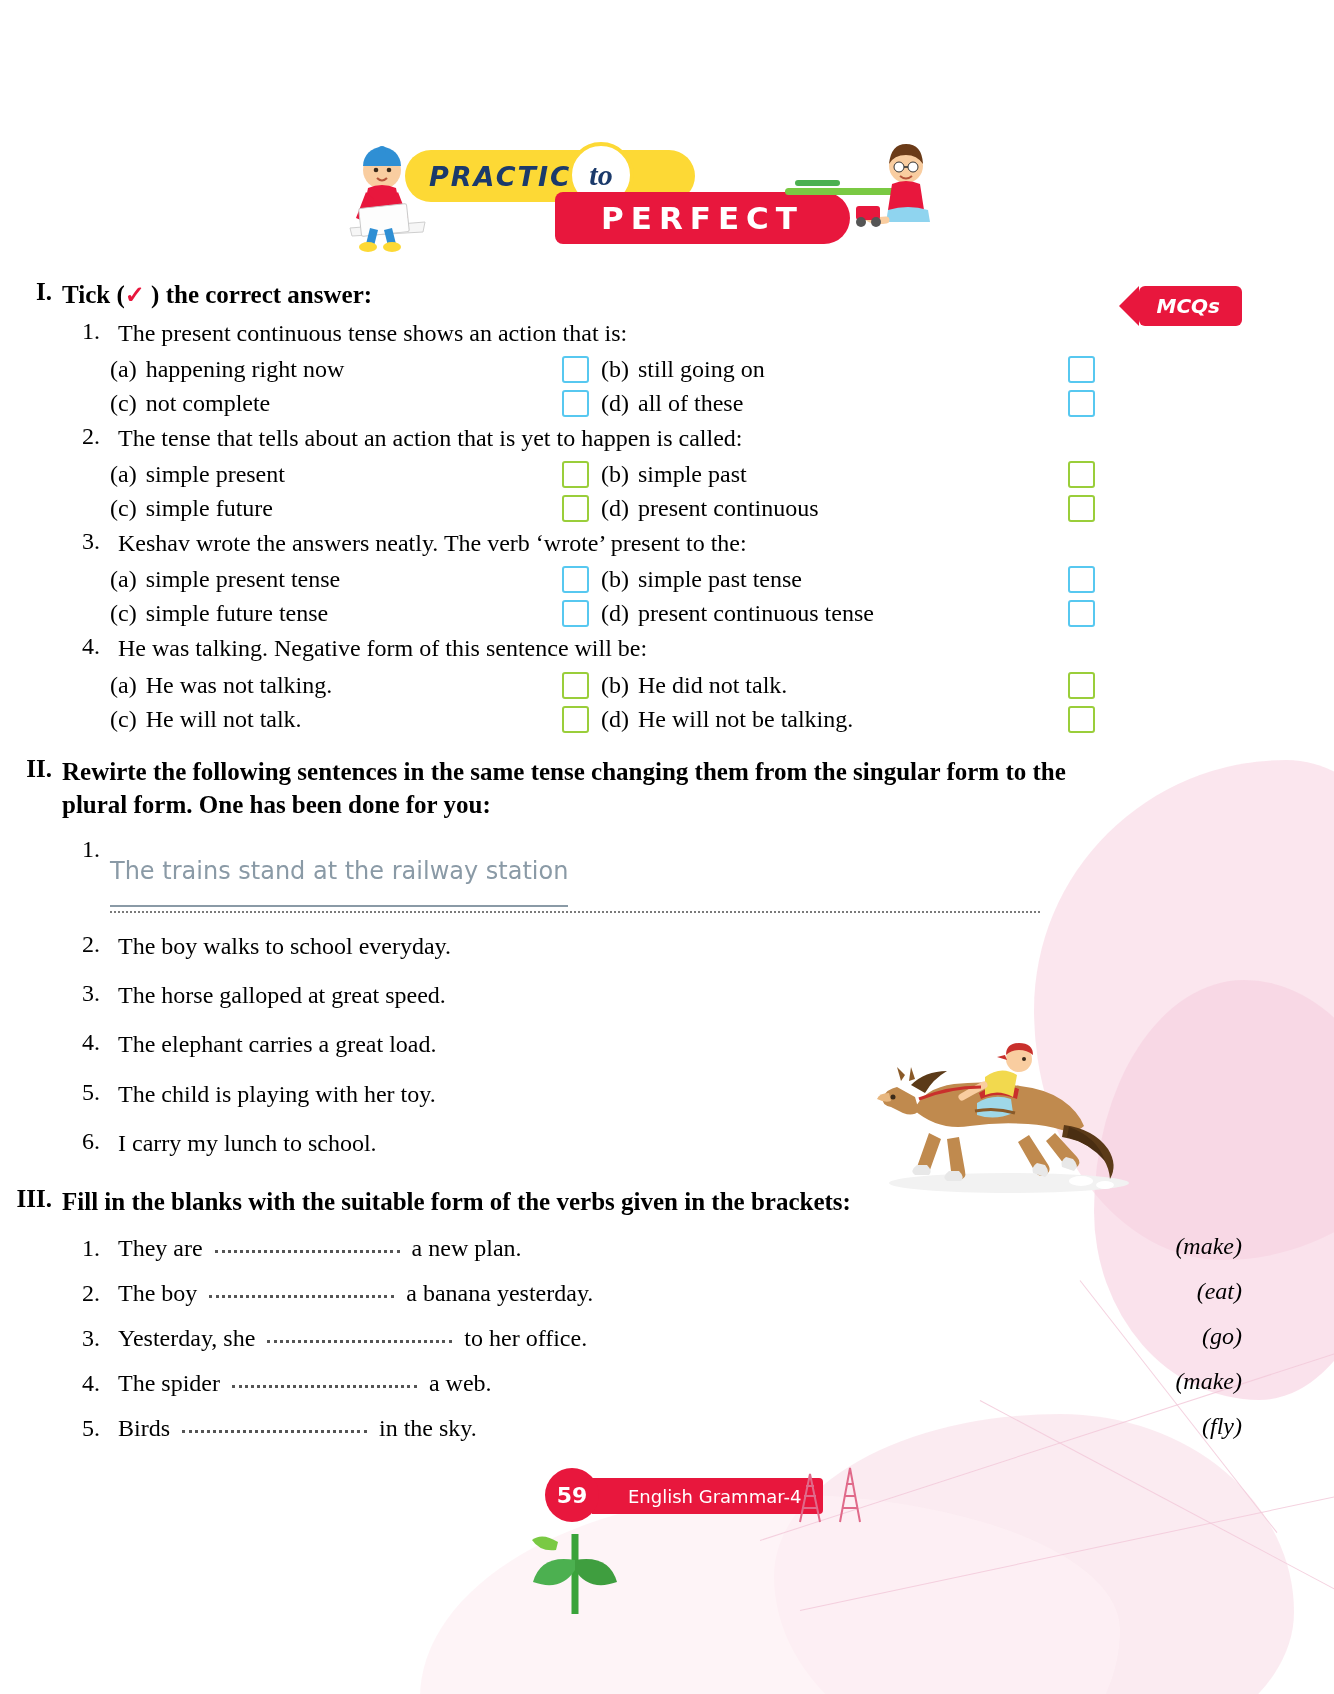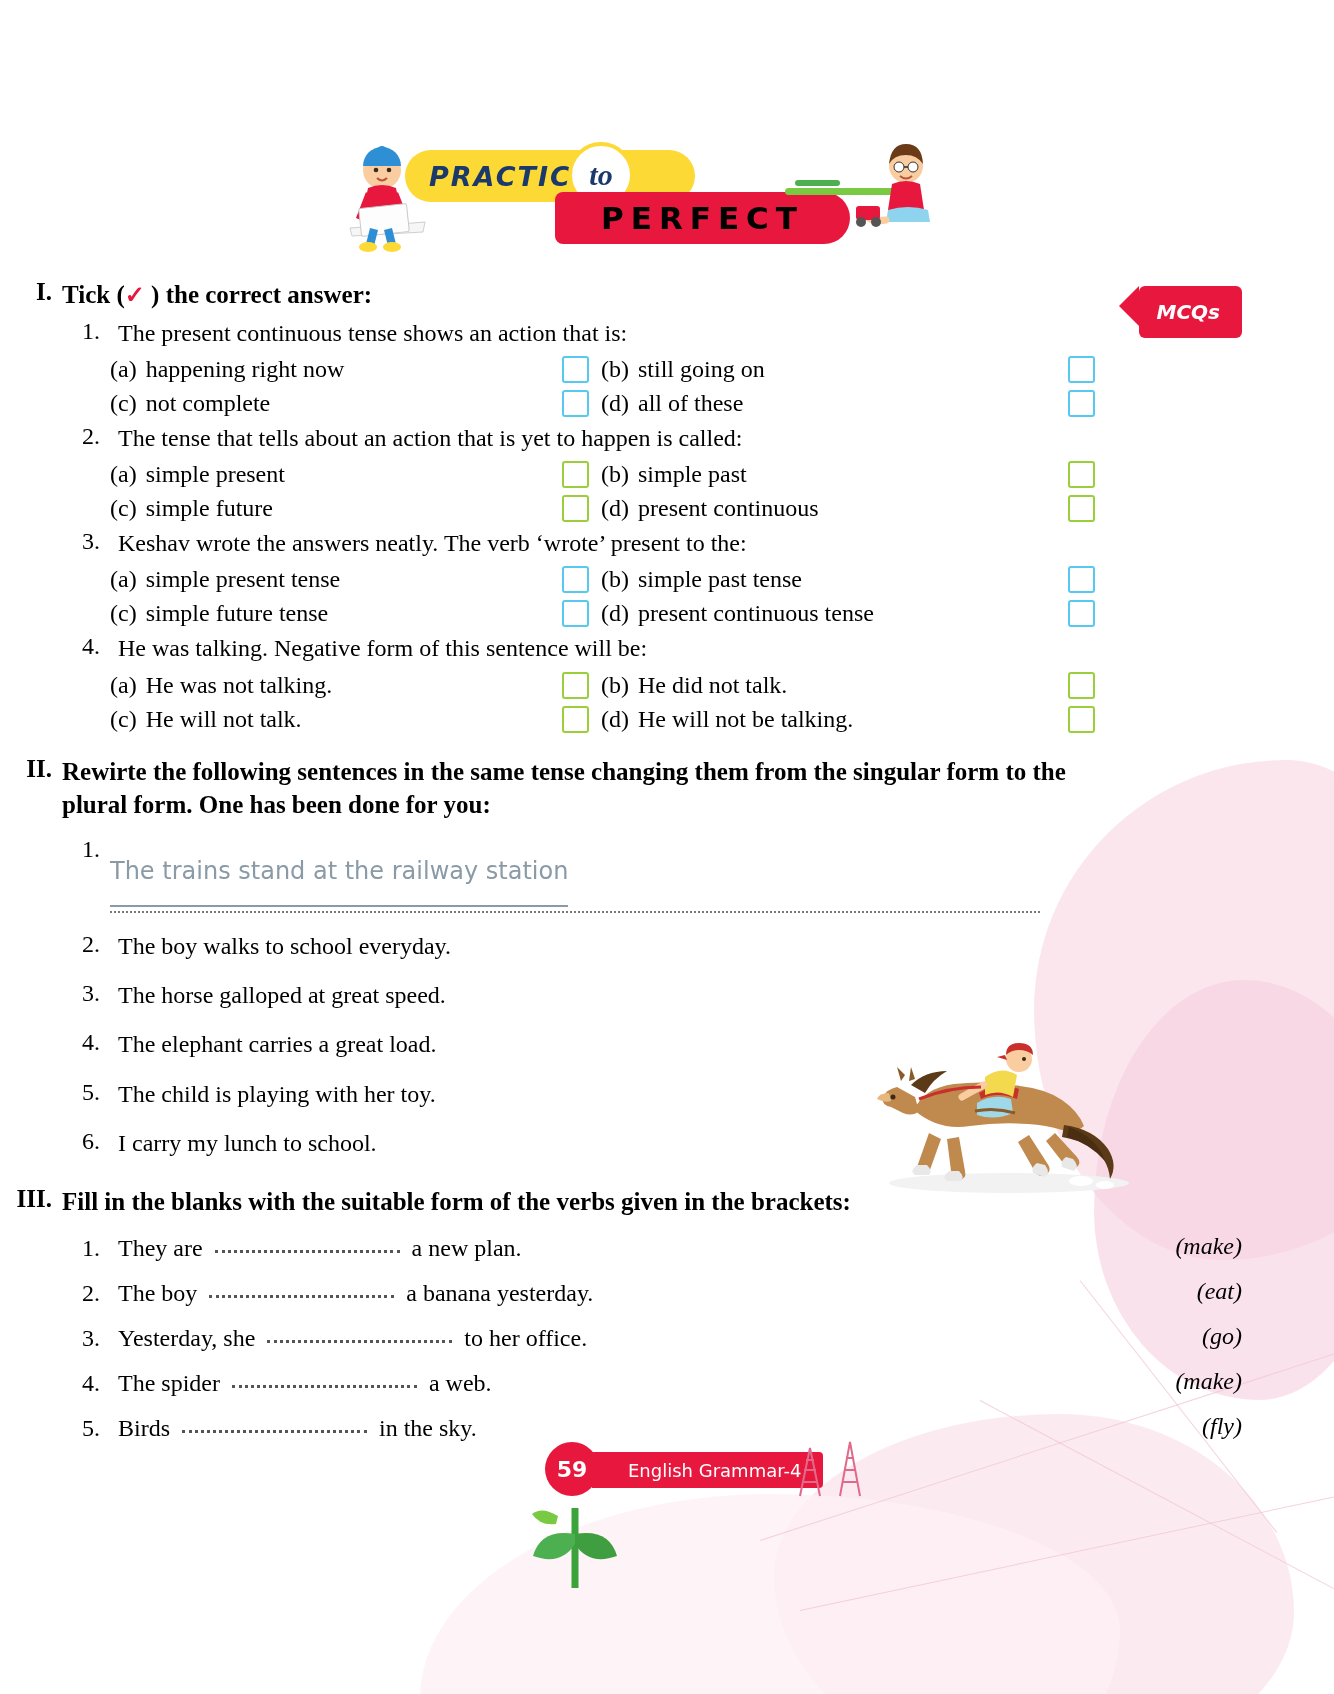--- a/index.html
+++ b/index.html
@@ -127,21 +127,21 @@
     border-radius: 8px 26px 26px 8px;
     display: flex;
     align-items: center;
     justify-content: center;
   }
   .banner-red .txt {
     font-family: "DejaVu Sans", sans-serif;
     font-weight: bold;
     font-size: 31px;
     letter-spacing: 7px;
-    color: #000000;
+    color: #ffffff;
   }
   .banner-green-bar {
     position: absolute;
     left: 455px;
     top: 48px;
     width: 125px;
     height: 7px;
     background: #7ac943;
     border-radius: 4px;
   }
@@ -156,21 +156,21 @@
   }
   
   .kid-left { position: absolute; left: 0; top: 0; }
   .kid-right { position: absolute; left: 498px; top: 0; }
 
   
   .mcq-ribbon {
     position: absolute;
     right: 92px;
     top: 286px;
-    height: 52px;
+    height: 40px;
     background: #e8173d;
     border-radius: 6px;
     display: flex;
     align-items: center;
     padding: 0 22px 0 18px;
     color: #fff;
     font-family: "DejaVu Sans", sans-serif;
     font-style: italic;
     font-weight: bold;
     font-size: 20px;
@@ -299,21 +299,21 @@
     position: relative;
     display: flex;
     align-items: baseline;
     margin-top: 14px;
   }
 
   
   .footer {
     position: absolute;
     left: 0;
-    bottom: 132px;
+    bottom: 106px;
     width: 1334px;
     height: 120px;
     z-index: 3;
   }
   .page-badge {
     position: absolute;
     left: 545px;
     top: 0;
     width: 54px;
     height: 54px;

